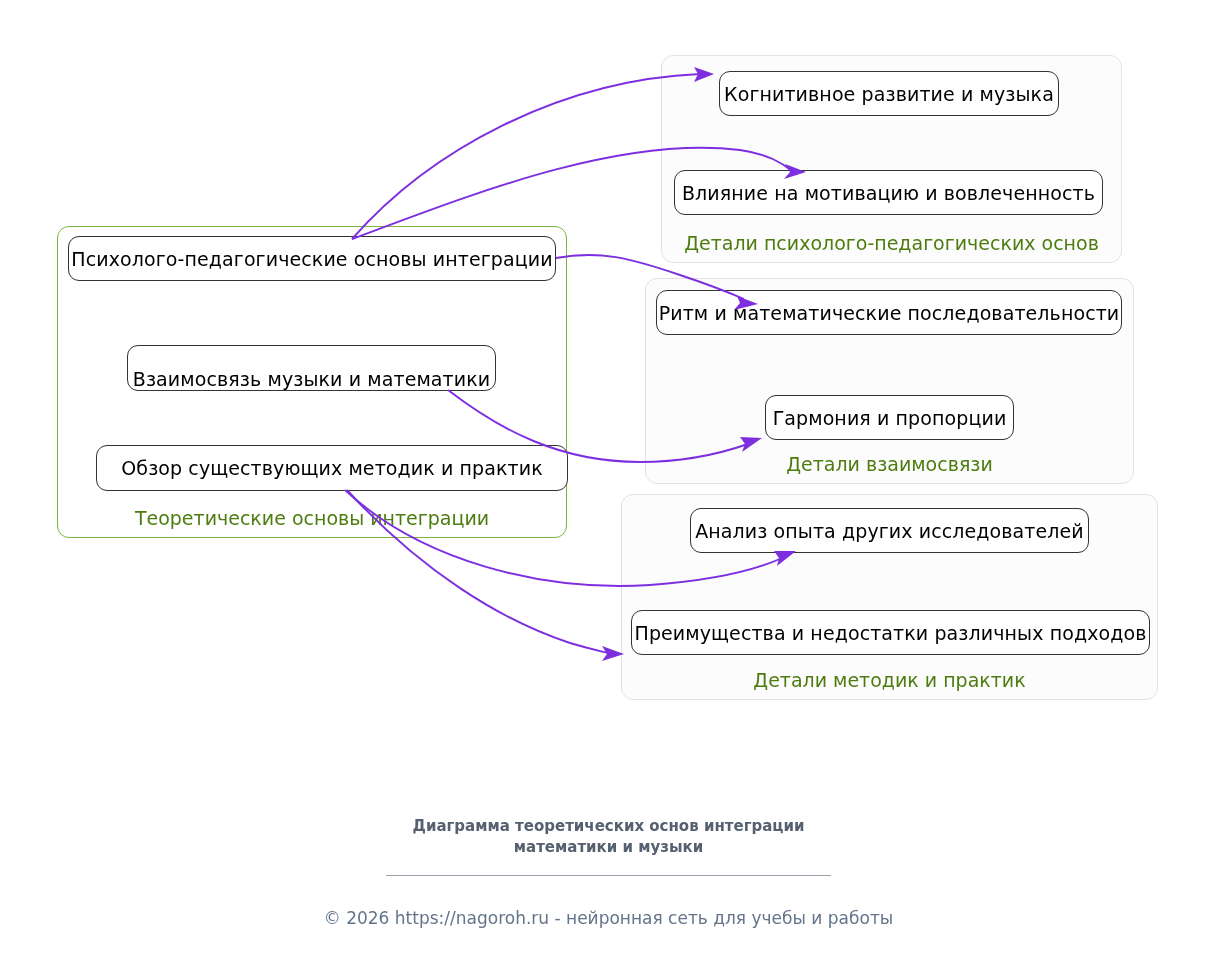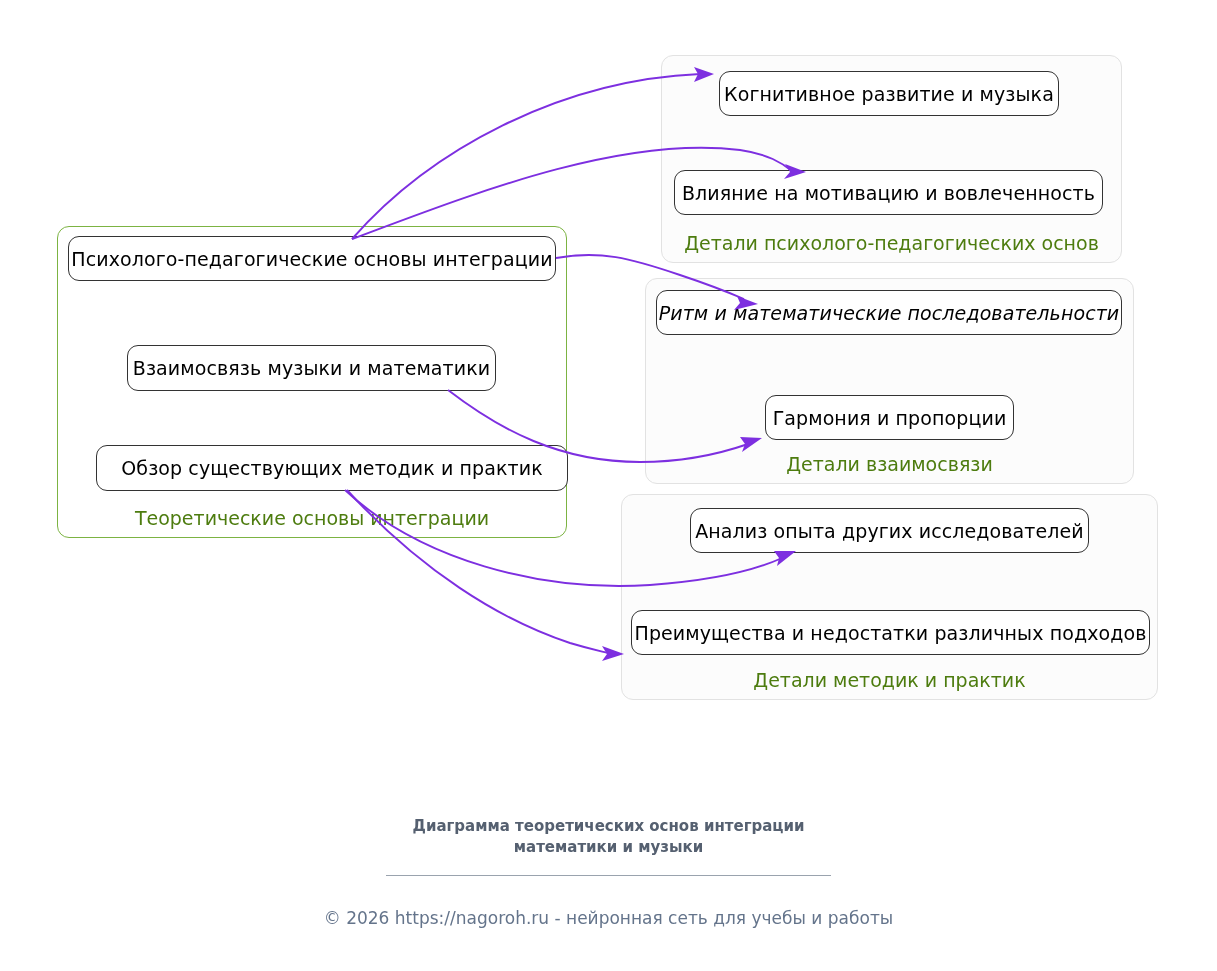--- a/index.html
+++ b/index.html
@@ -109,21 +109,21 @@
 <div id="canvas">
 
   <div class="cluster green" style="left:57px; top:226px; width:510px; height:312px;">
     <div class="cluster-label" style="bottom:8px;">Теоретические основы интеграции</div>
   </div>
 
   <div class="node" style="left:68px; top:236px; width:488px; height:45px;">
     <span>Психолого-педагогические основы интеграции</span>
   </div>
 
-  <div class="node" style="left:127px; top:345px; width:369px; height:46px;">
+  <div class="node" style="left:127px; top:345px; width:369px; height:46px;align-items:flex-end;">
     <span>Взаимосвязь музыки и математики</span>
   </div>
 
   <div class="node" style="left:96px; top:445px; width:472px; height:46px;text-align:center;">
     <span>Обзор существующих методик и практик</span>
   </div>
 
   <div class="cluster grey" style="left:661px; top:55px; width:461px; height:208px;">
     <div class="cluster-label" style="bottom:8px;">Детали психолого-педагогических основ</div>
   </div>
@@ -133,21 +133,21 @@
   </div>
 
   <div class="node" style="left:719px; top:71px; width:340px; height:45px;">
     <span>Когнитивное развитие и музыка</span>
   </div>
 
   <div class="cluster grey" style="left:645px; top:278px; width:489px; height:206px;text-decoration:underline;">
     <div class="cluster-label" style="bottom:8px;">Детали взаимосвязи</div>
   </div>
 
-  <div class="node" style="left:656px; top:290px; width:466px; height:45px;font-style:italic;">
+  <div class="node" style="left:656px; top:290px; width:466px; height:45px;">
     <span>Ритм и математические последовательности</span>
   </div>
 
   <div class="node" style="left:765px; top:395px; width:249px; height:45px;">
     <span>Гармония и пропорции</span>
   </div>
 
   <div class="cluster grey" style="left:621px; top:494px; width:537px; height:206px;">
     <div class="cluster-label" style="bottom:8px;">Детали методик и практик</div>
   </div>

